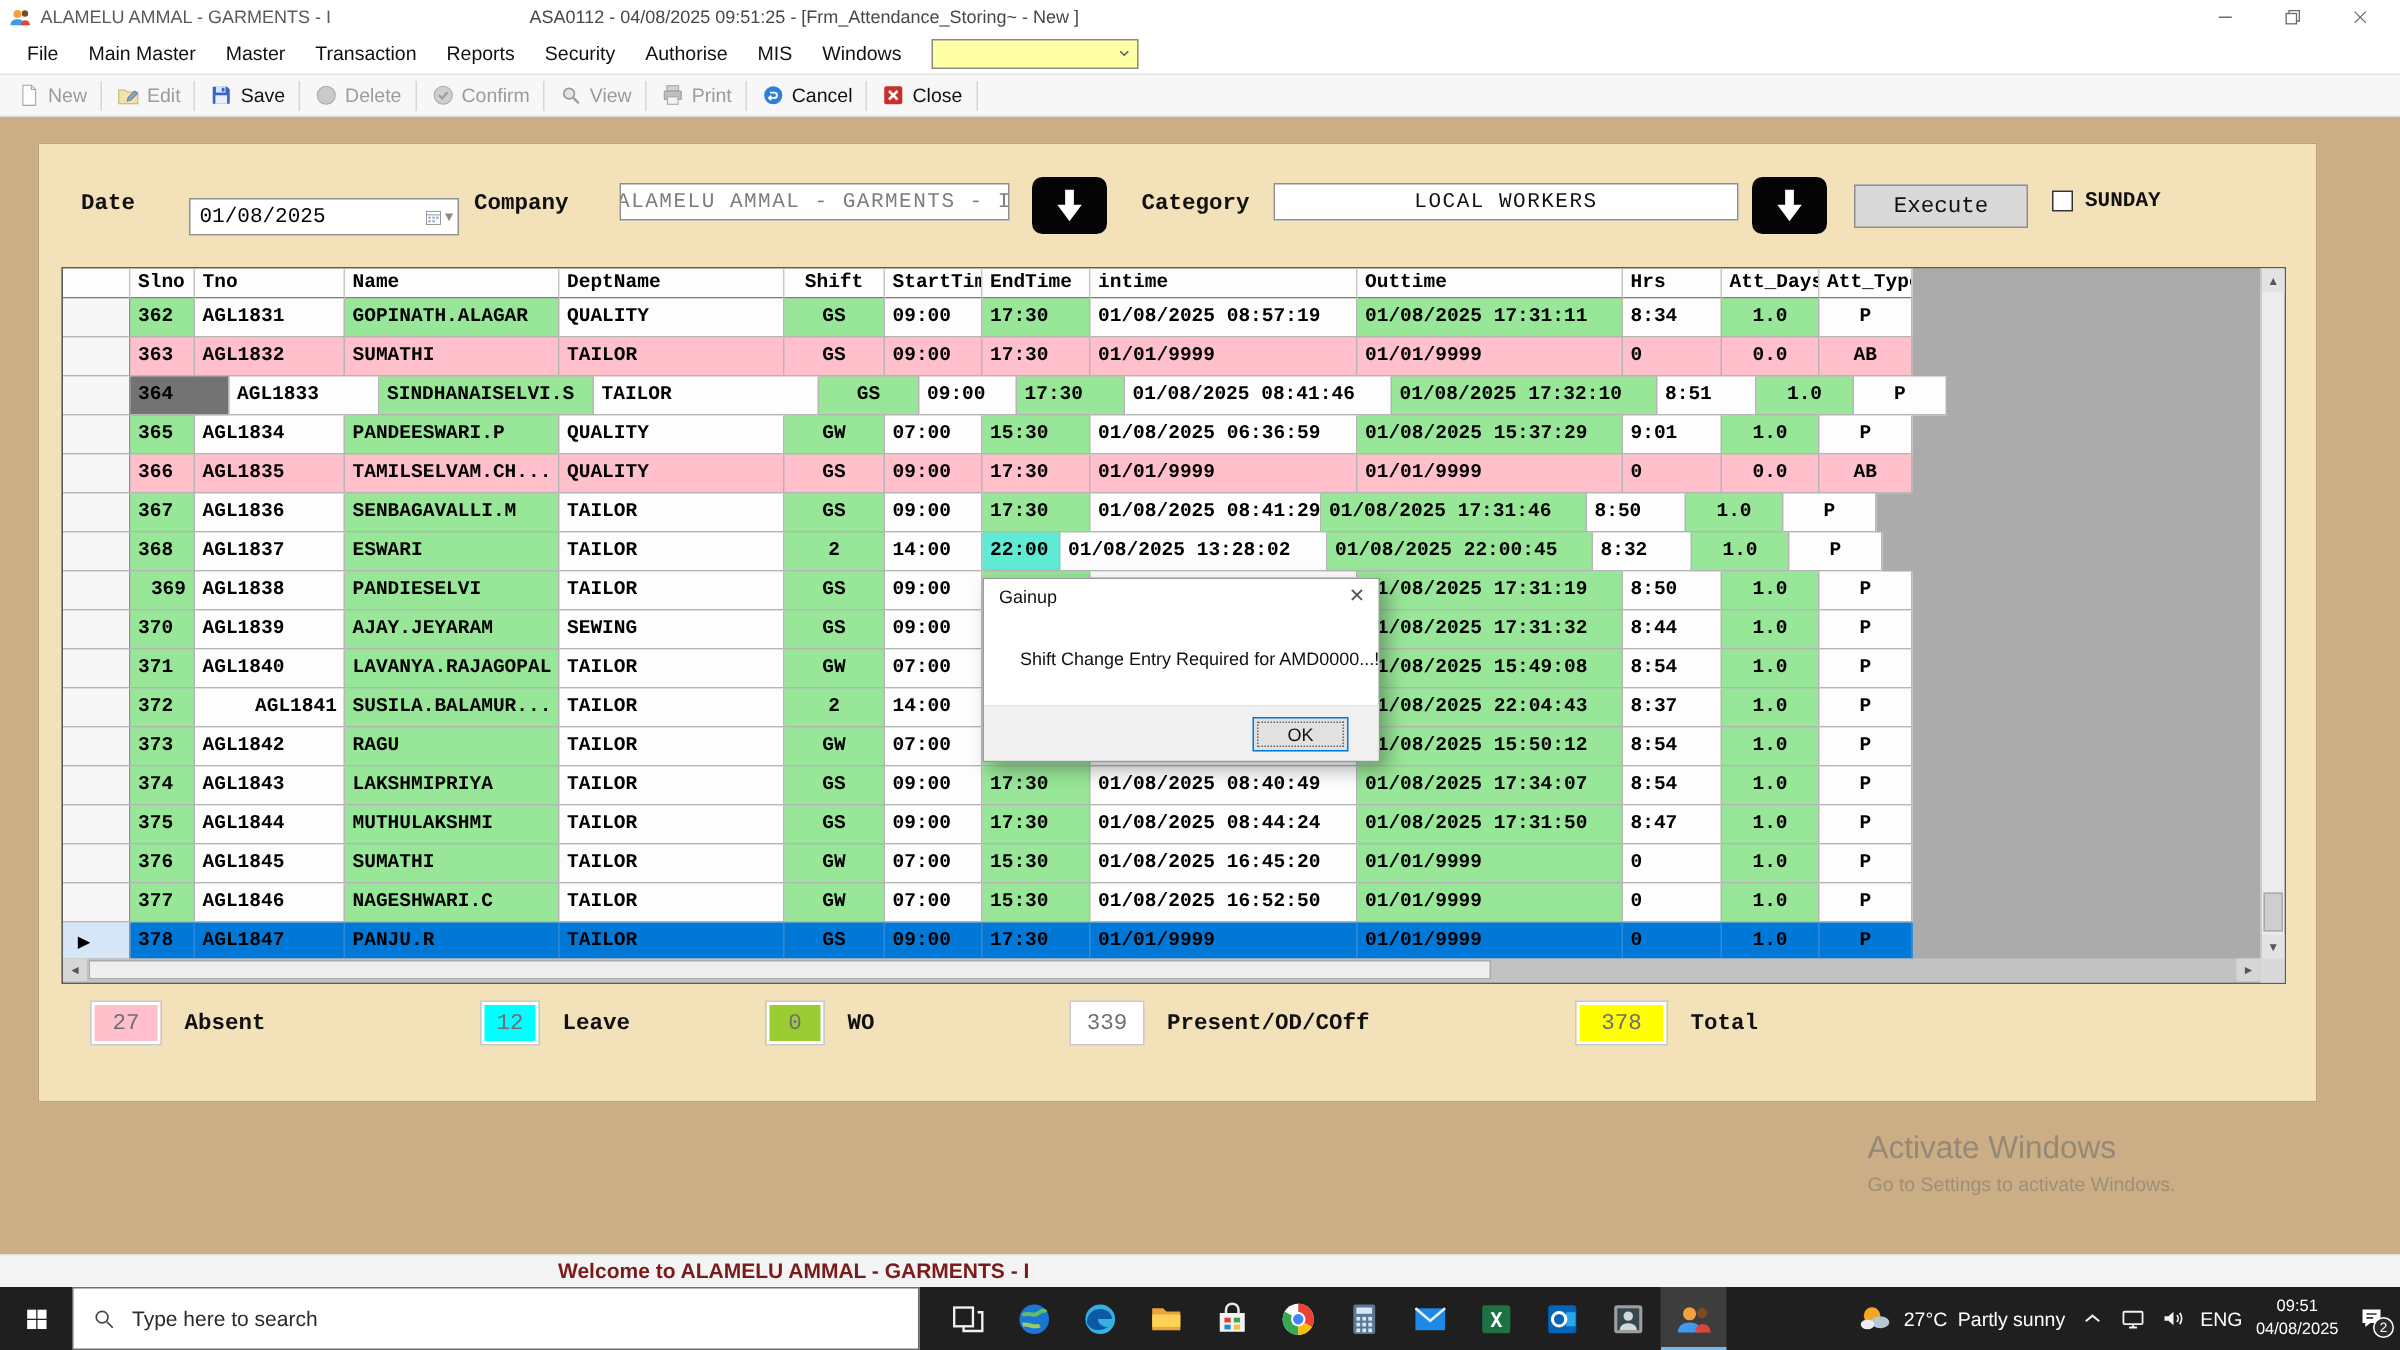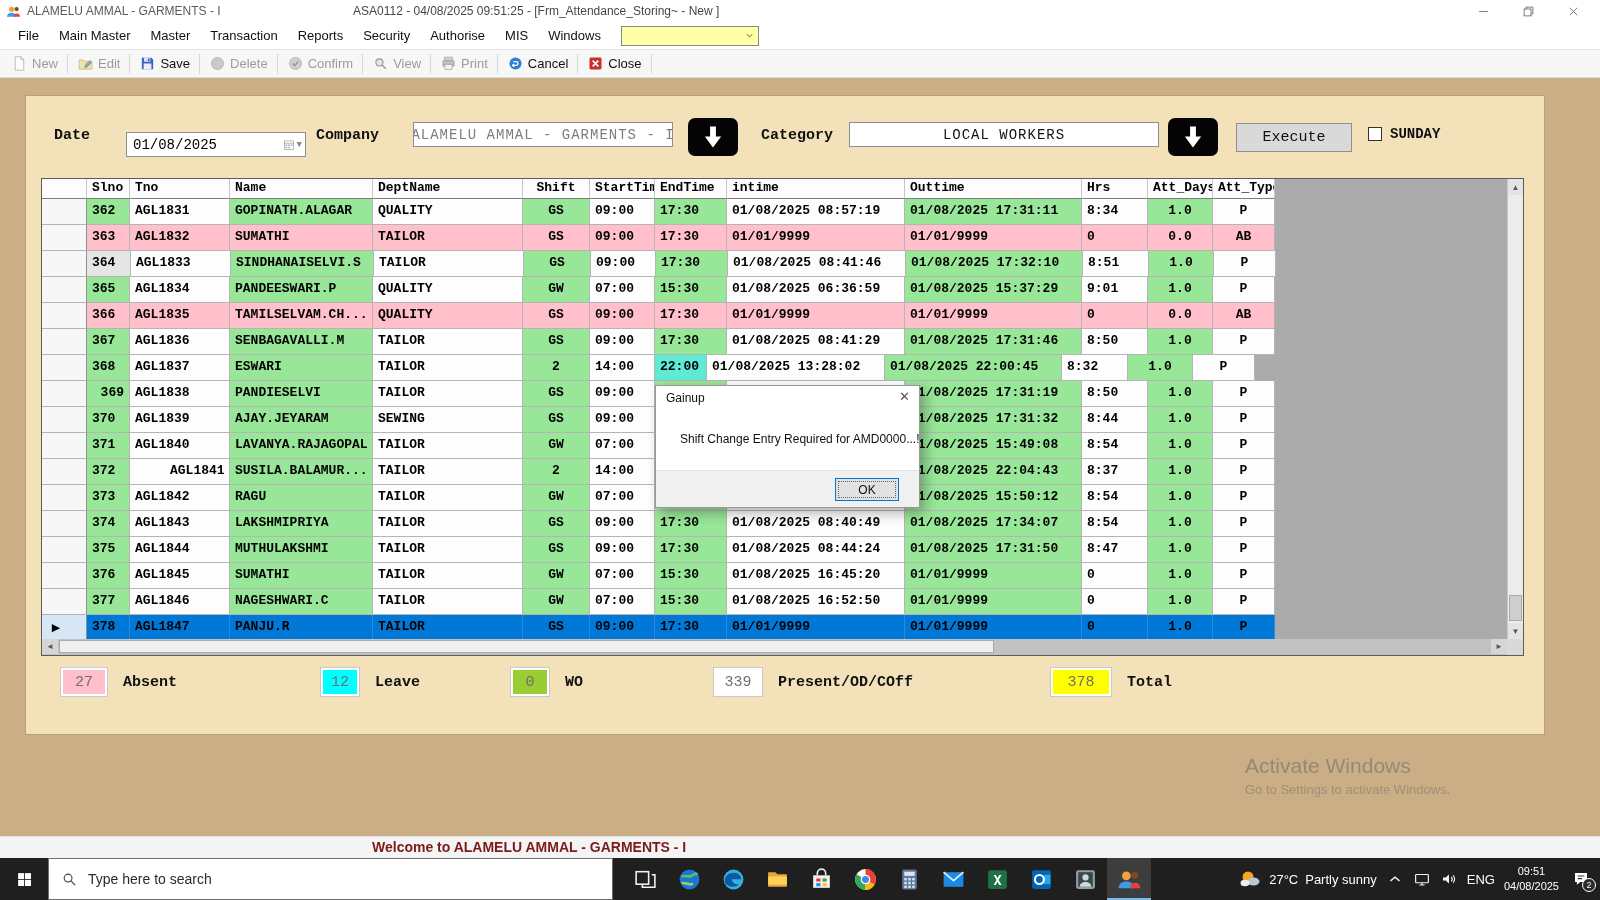--- a/index.html
+++ b/index.html
@@ -362,21 +362,21 @@
             <div class="g-cell" style="width: 65px; background: rgb(255, 192, 203);">09:00</div>
             <div class="g-cell" style="width: 72px; background: rgb(255, 192, 203);">17:30</div>
             <div class="g-cell" style="width: 178px; background: rgb(255, 192, 203);">01/01/9999</div>
             <div class="g-cell" style="width: 177px; background: rgb(255, 192, 203);">01/01/9999</div>
             <div class="g-cell" style="width: 66px; background: rgb(255, 192, 203);">0</div>
             <div class="g-cell g-center" style="width: 65px; background: rgb(255, 192, 203);">0.0</div>
             <div class="g-cell g-center" style="width: 62px; background: rgb(255, 192, 203);">AB</div>
           </div>
           <div class="grid-row">
             <div class="sel-cell" style="width: 45px;"></div>
-            <div class="g-cell" style="width: 44px; background: #e5e5e5;">364</div>
+            <div class="g-cell" style="width: 66px; background: #737373;">364</div>
             <div class="g-cell" style="width: 100px; background: rgb(253, 253, 253);">AGL1833</div>
             <div class="g-cell" style="width: 143px; background: rgb(152, 230, 152);">SINDHANAISELVI.S</div>
             <div class="g-cell" style="width: 150px; background: rgb(253, 253, 253);">TAILOR</div>
             <div class="g-cell g-center" style="width: 67px; background: rgb(152, 230, 152);">GS</div>
             <div class="g-cell" style="width: 65px; background: rgb(253, 253, 253);">09:00</div>
             <div class="g-cell" style="width: 72px; background: rgb(152, 230, 152);">17:30</div>
             <div class="g-cell" style="width: 178px; background: rgb(253, 253, 253);">01/08/2025 08:41:46</div>
             <div class="g-cell" style="width: 177px; background: rgb(152, 230, 152);">01/08/2025 17:32:10</div>
             <div class="g-cell" style="width: 66px; background: rgb(253, 253, 253);">8:51</div>
             <div class="g-cell g-center" style="width: 65px; background: rgb(152, 230, 152);">1.0</div>
@@ -414,21 +414,21 @@
           </div>
           <div class="grid-row">
             <div class="sel-cell" style="width: 45px;"></div>
             <div class="g-cell" style="width: 43px; background: rgb(152, 230, 152);">367</div>
             <div class="g-cell" style="width: 100px; background: rgb(253, 253, 253);">AGL1836</div>
             <div class="g-cell" style="width: 143px; background: rgb(152, 230, 152);">SENBAGAVALLI.M</div>
             <div class="g-cell" style="width: 150px; background: rgb(253, 253, 253);">TAILOR</div>
             <div class="g-cell g-center" style="width: 67px; background: rgb(152, 230, 152);">GS</div>
             <div class="g-cell" style="width: 65px; background: rgb(253, 253, 253);">09:00</div>
             <div class="g-cell" style="width: 72px; background: rgb(152, 230, 152);">17:30</div>
-            <div class="g-cell" style="width: 178px; background: rgb(253, 253, 253);">01/08/2025 08:41:29</div>
+            <div class="g-cell" style="width: 154px; background: rgb(253, 253, 253);">01/08/2025 08:41:29</div>
             <div class="g-cell" style="width: 177px; background: rgb(152, 230, 152);">01/08/2025 17:31:46</div>
             <div class="g-cell" style="width: 66px; background: rgb(253, 253, 253);">8:50</div>
             <div class="g-cell g-center" style="width: 65px; background: rgb(152, 230, 152);">1.0</div>
             <div class="g-cell g-center" style="width: 62px; background: rgb(253, 253, 253);">P</div>
           </div>
           <div class="grid-row">
             <div class="sel-cell" style="width: 45px;"></div>
             <div class="g-cell" style="width: 43px; background: rgb(152, 230, 152);">368</div>
             <div class="g-cell" style="width: 100px; background: rgb(253, 253, 253);">AGL1837</div>
             <div class="g-cell" style="width: 143px; background: rgb(152, 230, 152);">ESWARI</div>

